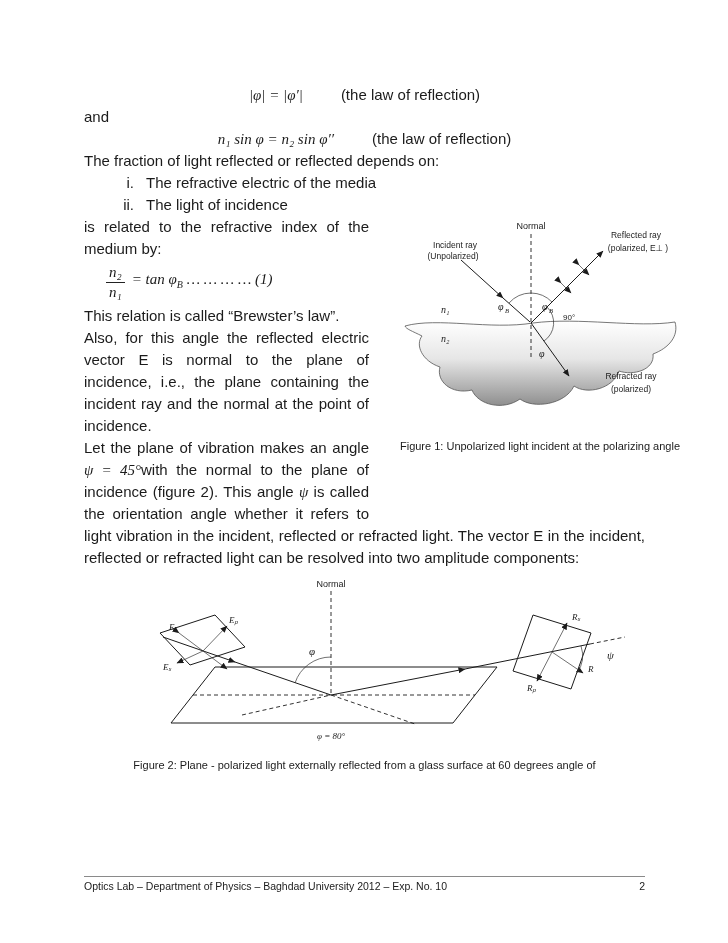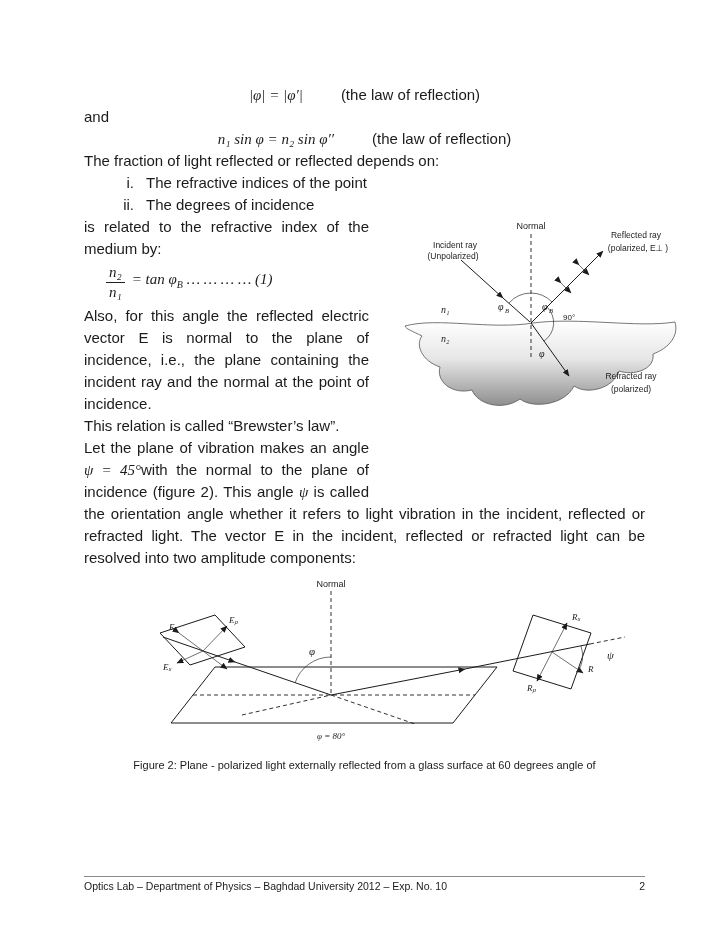--- a/index.html
+++ b/index.html
@@ -38,25 +38,25 @@
     <span class="math">|φ| = |φ′|</span><span class="gap"></span><span>(the law of reflection)</span>
   </div>
   <div>and</div>
   <div class="center">
     <span class="math">n₁ sin φ = n₂ sin φ′′</span><span class="gap"></span><span>(the law of reflection)</span>
   </div>
 
   <div>The fraction of light reflected or reflected depends on:</div>
   <div class="list-row">
     <span class="list-num">i.</span>
-    <span>The refractive indices of the point</span>
+    <span>The refractive electric of the media</span>
   </div>
   <div class="list-row">
     <span class="list-num">ii.</span>
-    <span>The degrees of incidence</span>
+    <span>The light of incidence</span>
   </div>
 
 
   <div>
 
     <figure class="fig1">
       <svg width="322" height="212" viewBox="0 0 322 212">
         <defs>
           <linearGradient id="f1grad" x1="0" y1="0" x2="0" y2="1">
             <stop offset="0" stop-color="#ffffff"></stop>
@@ -95,34 +95,35 @@
         <text x="184" y="102" font-size="8">90°</text>
 
         <text x="62" y="95" font-size="10" class="sv-math">n₁</text>
         <text x="62" y="124" font-size="10" class="sv-math">n₂</text>
 
         <line class="ln" x1="152" y1="105" x2="190" y2="158" marker-end="url(#f1arr)"></line>
         <text x="160" y="139" font-size="10" class="sv-math">φ</text>
         <text x="252" y="161" font-size="8.5" text-anchor="middle">Refracted ray</text>
         <text x="252" y="174" font-size="8.5" text-anchor="middle">(polarized)</text>
       </svg>
+      <figcaption class="figcap">Figure 1: Unpolarized light incident at the polarizing angle</figcaption>
     </figure>
 
     <div class="just">is related to the refractive index of the medium by:</div>
 
     <div class="eq1 math">
       <span class="frac">
         <span class="fnum">n₂</span>
         <span class="fden">n₁</span>
       </span>
       <span class="rhs-wrap"><span>= tan φ</span><sub>B</sub><span> … … … … (1)</span></span>
     </div>
 
+    <div class="just">This relation is called “Brewster’s law”.</div>
     <div class="just">Also, for this angle the reflected electric vector E is normal to the plane of incidence, i.e., the plane containing the incident ray and the normal at the point of incidence.</div>
-    <div class="just">This relation is called “Brewster’s law”.</div>
     <div class="just">
       <span>Let the plane of vibration makes an angle </span><span class="math">ψ = 45°</span><span>with the normal to the plane of incidence (figure 2). This angle </span><span class="math">ψ</span><span> is called the orientation angle whether it refers to light vibration in the incident, reflected or refracted light. The vector E in the incident, reflected or refracted light can be resolved into two amplitude components:</span>
     </div>
   </div>
 
   <figure class="fig2">
     <svg width="560" height="172" viewBox="0 0 560 172">
       <defs>
         <marker id="f2arr" markerWidth="8" markerHeight="6" refX="6.5" refY="3" orient="auto" markerUnits="userSpaceOnUse">
           <path d="M0,0 L7,3 L0,6 Z" fill="#1b1b1b"></path>

